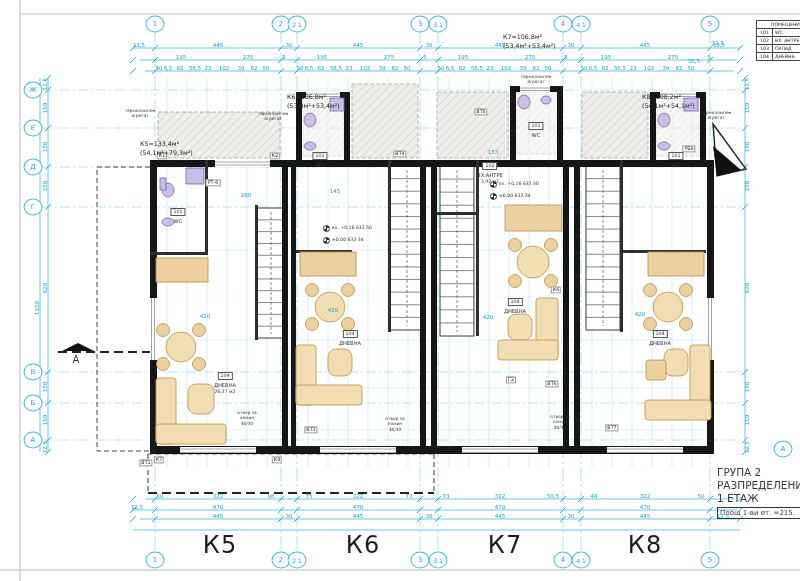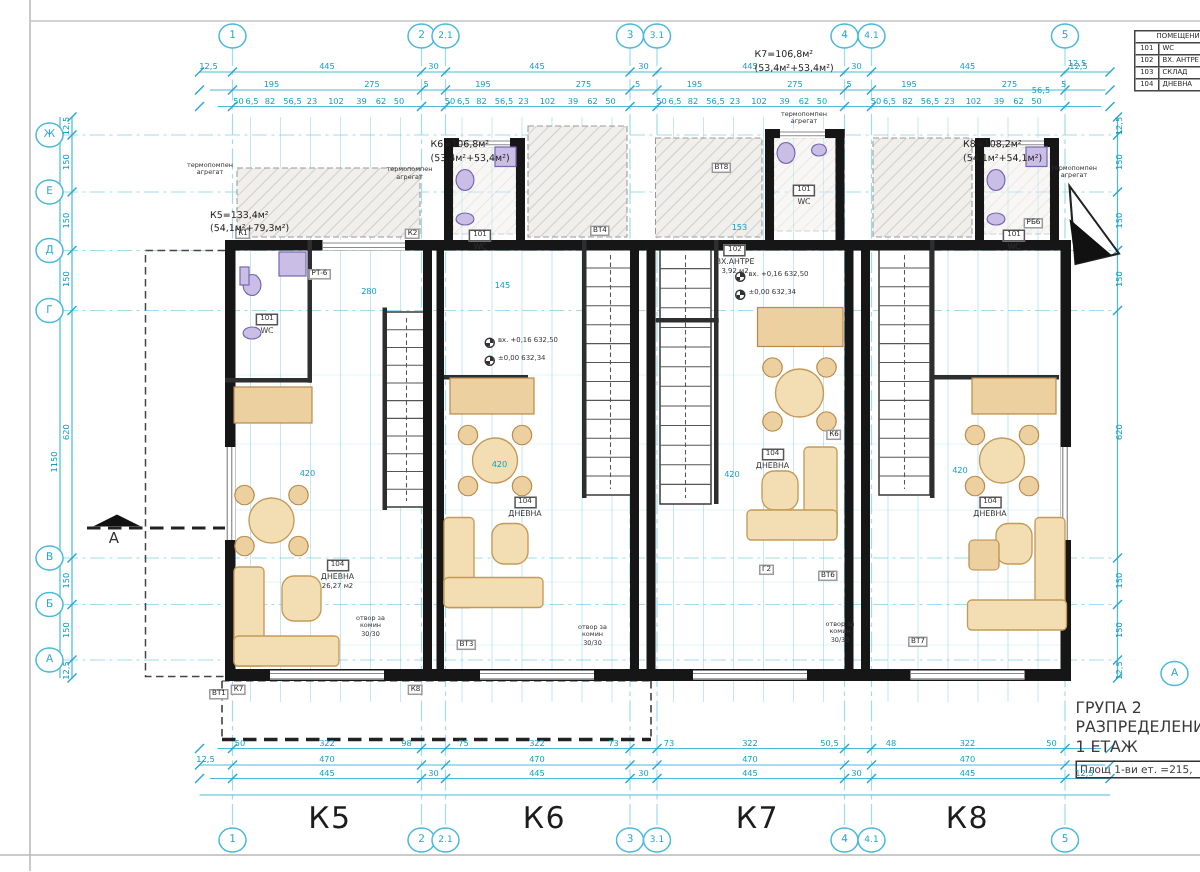--- a/index.html
+++ b/index.html
@@ -25,21 +25,21 @@
   .room{position:absolute;transform:translate(-50%,0);text-align:center;color:#333;line-height:1.25;}
   .room .num{font-size:4.8px;border:0.6px solid #555;padding:0 2px;display:inline-block;background:#fff;}
   .room .nm{font-size:5.2px;display:block;}
   .room .ar{font-size:4.6px;display:block;}
   .note{position:absolute;font-size:4.3px;color:#333;text-align:center;
         transform:translate(-50%,0);line-height:1.25;white-space:nowrap;}
   .elev{position:absolute;font-size:4.6px;color:#333;white-space:nowrap;display:flex;
         align-items:center;gap:2px;line-height:1;}
   .elev .sym{width:5px;height:5px;border-radius:50%;border:0.6px solid #333;display:inline-block;
         background:conic-gradient(#333 0 90deg,#fff 90deg 180deg,#333 180deg 270deg,#fff 270deg);}
-  .unitlbl{position:absolute;font-size:20px;color:#1c1c1c;transform:translate(-50%,-50%);
+  .unitlbl{position:absolute;font-size:24px;color:#1c1c1c;transform:translate(-50%,-50%);
         letter-spacing:1px;}
   .area-ann{position:absolute;font-size:6.3px;color:#222;line-height:1.45;white-space:nowrap;}
   .section-letter{position:absolute;font-size:10px;color:#333;transform:translate(-50%,0);}
   
   #titleblock{position:absolute;left:717px;top:466px;color:#3a3a3a;}
   #titleblock .l{font-size:10.5px;line-height:13px;white-space:nowrap;}
   #titleblock .areabox{border:1px solid #333;font-size:7px;padding:1px 2px;margin-top:2px;
         width:95px;white-space:nowrap;}
   
   #legend{position:absolute;left:756px;top:20px;width:60px;border:0.8px solid #444;

